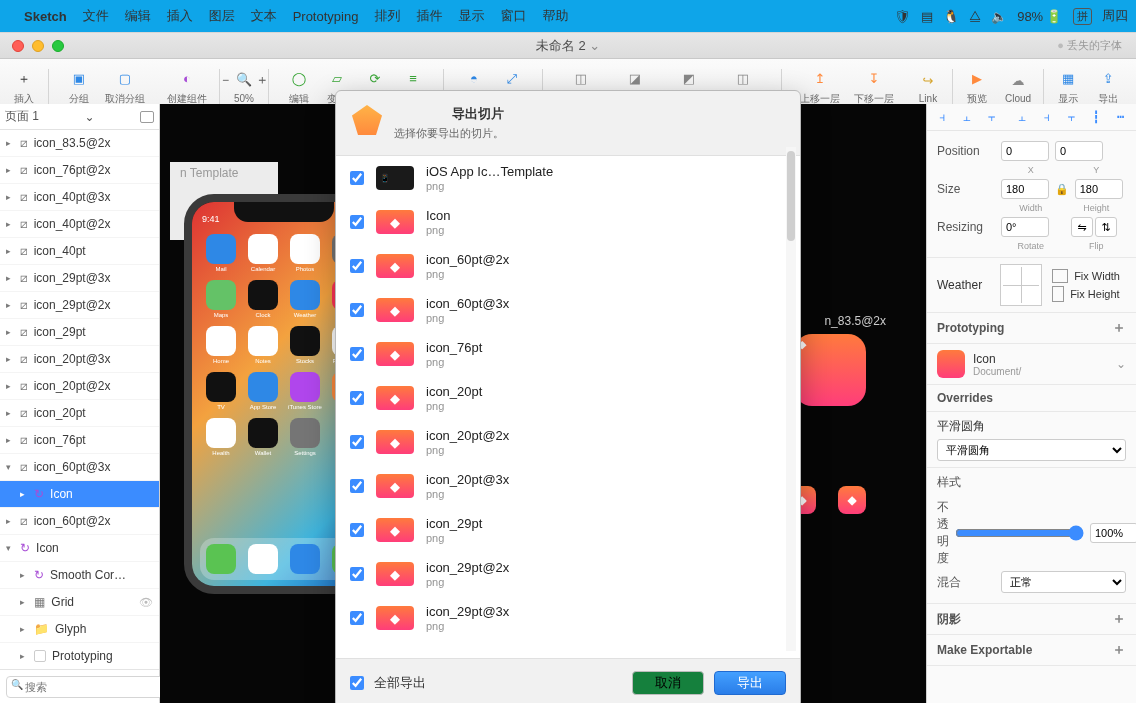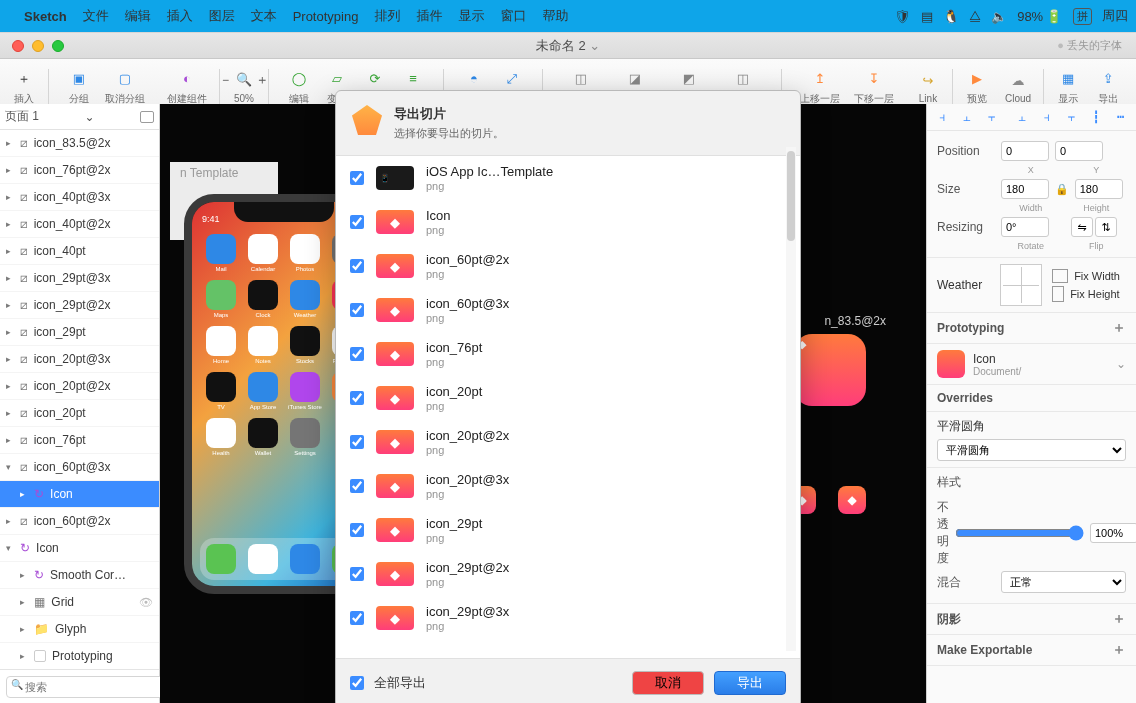--- a/index.html
+++ b/index.html
@@ -114,35 +114,35 @@
 .symbol-row .info .path { font-size:10px; color:#999; }
 .symbol-row .chev { margin-left:auto; color:#999; }
 .select-input { width:100%; height:22px; border:1px solid #ccc; border-radius:3px; background:#fff; padding:0 4px; font-size:11px;}
 .slider { flex:1; accent-color:#3b8cff; }
 
 
 .dialog-overlay { position:absolute; top:104px; left:0; right:0; bottom:0; }
 .dialog { position:absolute; top:-14px; left:50%; transform:translateX(-50%); width:466px; height:618px;
   background:#f1f1f1; border:1px solid #b9b9b9; border-radius:6px; box-shadow:0 10px 30px rgba(0,0,0,.3);
   display:flex; flex-direction:column; overflow:hidden; }
-.dlg-header { display:flex; gap:12px; padding:14px 16px; }
+.dlg-header { display:flex; gap:12px; padding:14px 16px;text-align:right; }
 .dlg-header .gem { width:30px; height:30px; background:linear-gradient(#ffb347,#ff8a3d); clip-path:polygon(50% 0,100% 35%,80% 100%,20% 100%,0 35%); }
 .dlg-header h3 { font-size:13px; font-weight:600; margin-bottom:3px; }
 .dlg-header p  { font-size:11px; color:#666; }
 .dlg-list { flex:1; overflow-y:auto; border-top:1px solid #e0e0e0; border-bottom:1px solid #e0e0e0; background:#fff; }
 .dlg-row { display:flex; align-items:center; gap:12px; padding:8px 14px; }
 .chk { accent-color:#3b8cff; width:14px; height:14px; }
 .dlg-thumb { width:38px; height:24px; border-radius:4px; background:linear-gradient(#ff7a3d,#ff3d7a);
   display:flex; align-items:center; justify-content:center; color:#fff; font-size:13px;}
 .dlg-thumb.dark { background:#1a1a1a; font-size:8px; color:#fff; justify-content:flex-start; padding-left:4px; }
 .dlg-name { font-size:13px; color:#222; }
 .dlg-fmt { font-size:11px; color:#949494; margin-top:1px; }
 .dlg-footer { height:48px; display:flex; align-items:center; padding:0 14px; gap:10px; background:#f1f1f1; }
 .dlg-footer .spacer { flex:1; }
-.btn { height:24px; padding:0 22px; border-radius:4px; border:1px solid #bcbcbc; background:#ef4444; font-size:13px; }
+.btn { height:24px; padding:0 22px; border-radius:4px; border:1px solid #bcbcbc; background:#15803d; font-size:13px; }
 .btn.primary { background:linear-gradient(#43a0ff,#2a7de8); color:#fff; border-color:#206ad0; }
 .dlg-scroll-hint { position:absolute; top:56px; right:4px; bottom:56px; width:10px; background:#f6f6f6;}
 .dlg-scroll-hint .thumb { position:absolute; top:4px; left:1px; width:8px; height:90px; background:#cfcfcf; border-radius:4px; }
 
 </style>
 </head>
 <body>
 
 <div class="menubar">
   <span class="apple"></span>

